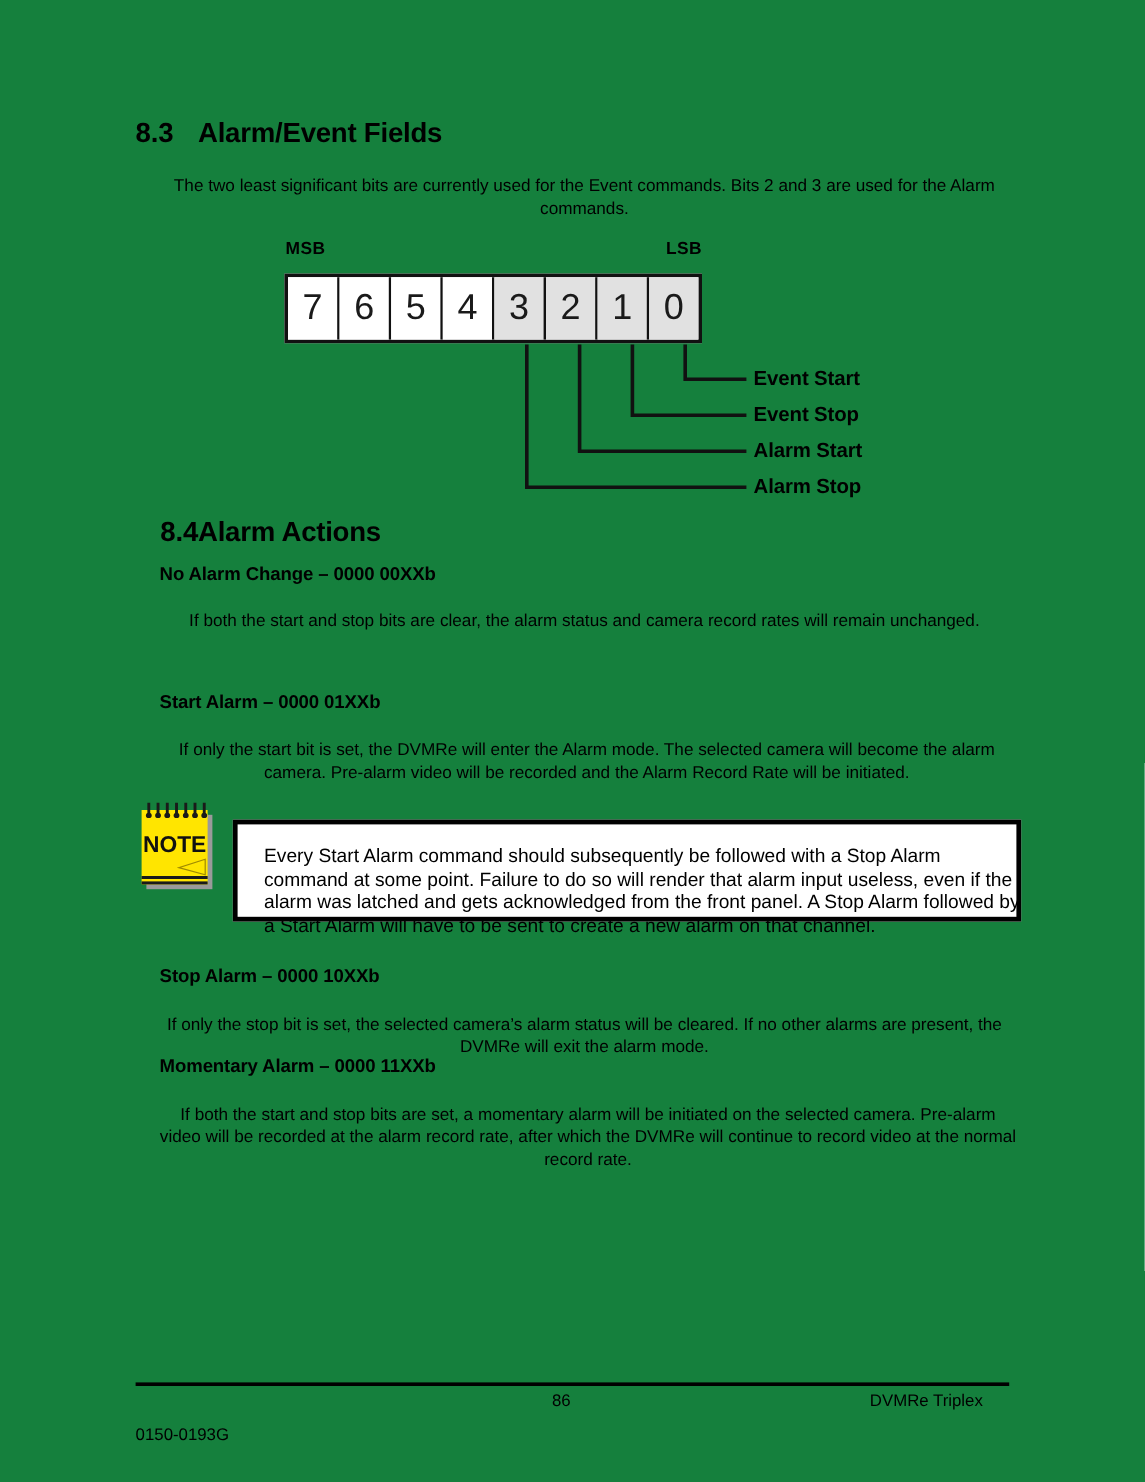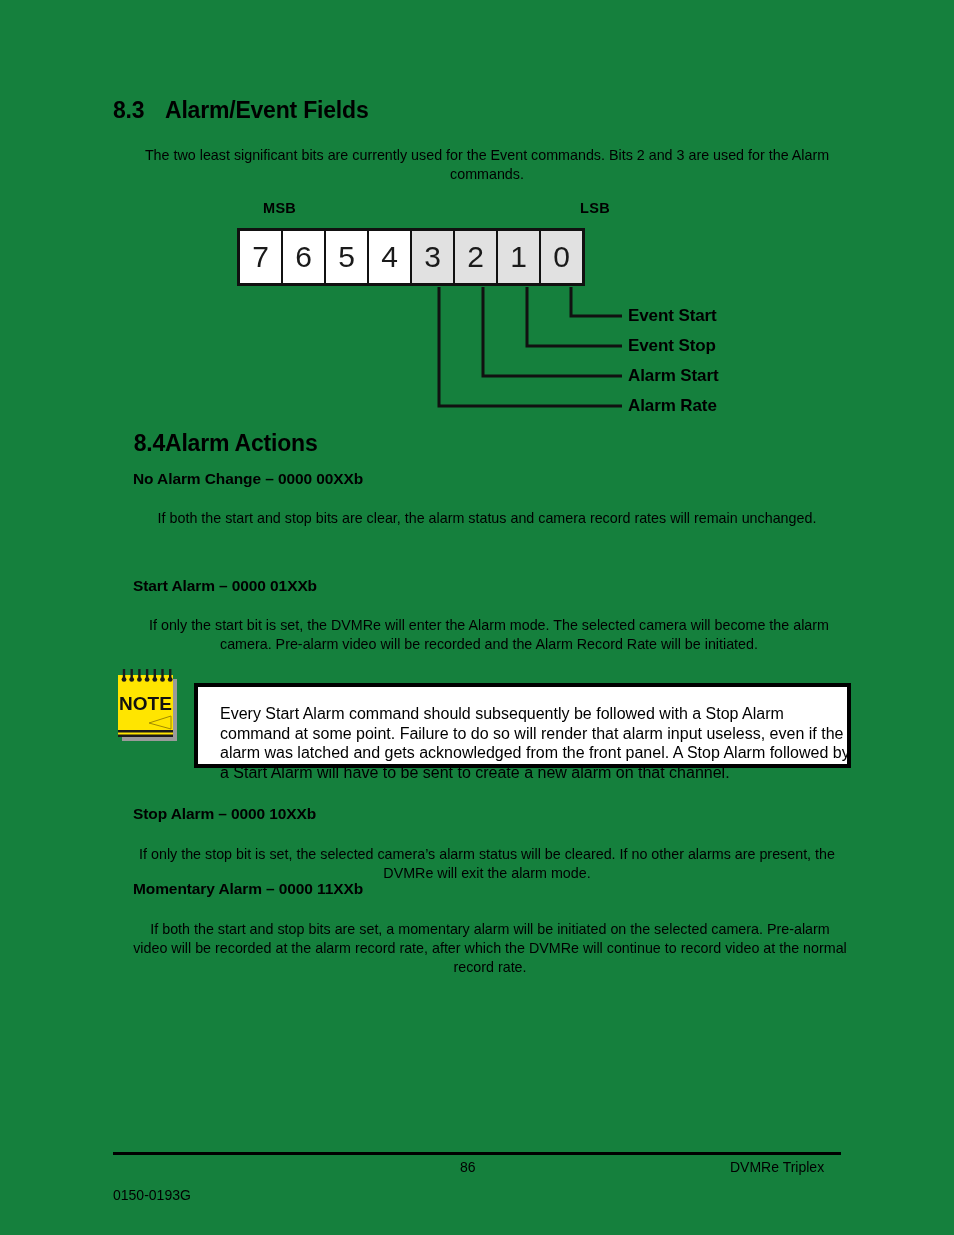--- a/index.html
+++ b/index.html
@@ -80,21 +80,20 @@
     box-sizing: content-box;
   }
   .bitcell:last-child { border-right: none; }
   .bitcell.shaded { background: #e1e1e1; }
 
   .msb-label, .lsb-label {
     position: absolute;
     font-size: 14.5px;
     font-weight: bold;
     letter-spacing: 0.3px;
-    margin-left: 25px;
   }
   .msb-label { left: 238px; top: 200px; }
   .lsb-label { left: 555px; top: 200px; }
 
   .leader-label {
     position: absolute;
     left: 628px;
     font-size: 17px;
     font-weight: bold;
     letter-spacing: -0.1px;
@@ -143,21 +142,21 @@
     height: 3px;
     background: #000000;
   }
   .footer-left, .footer-center, .footer-right {
     position: absolute;
     top: 1159px;
     font-size: 14px;
   }
   .footer-left { left: 113px; margin-top: 28px; }
   .footer-center { left: 460px; }
-  .footer-right { left: 730px; width: 106px; }
+  .footer-right { left: 713px; width: 106px; text-align: right; }
 </style>
 </head>
 <body>
 
 <div class="page">
 
   <div class="h2" style="left:113px; top:97px;">
     <span class="num">8.3</span><span>Alarm/Event Fields</span>
   </div>
 
@@ -184,21 +183,21 @@
     <path d="M527,287 L527,346 L622,346" fill="none" stroke="#111111" stroke-width="3"></path>
 
     <path d="M483,287 L483,376 L622,376" fill="none" stroke="#111111" stroke-width="3"></path>
 
     <path d="M439,287 L439,406 L622,406" fill="none" stroke="#111111" stroke-width="3"></path>
   </svg>
 
   <div class="leader-label" style="top:316px;">Event Start</div>
   <div class="leader-label" style="top:346px;">Event Stop</div>
   <div class="leader-label" style="top:376px;">Alarm Start</div>
-  <div class="leader-label" style="top:406px;">Alarm Rate</div>
+  <div class="leader-label" style="top:406px;">Alarm Stop</div>
 
   <div class="h2" style="left:113px; top:430px;text-align:right;">
     <span class="num">8.4</span><span>Alarm Actions</span>
   </div>
 
   <div class="h3" style="left:133px; top:470px;">No Alarm Change – 0000 00XXb</div>
   <p class="para" style="left:133px; top:495px; width:708px;">If both the start and stop bits are clear, the alarm status and camera record rates will remain unchanged.</p>
 
   <div class="h3" style="left:133px; top:577px;">Start Alarm – 0000 01XXb</div>
   <p class="para" style="left:133px; top:602px; width:712px;">If only the start bit is set, the DVMRe will enter the Alarm mode. The selected camera will become the alarm camera. Pre-alarm video will be recorded and the Alarm Record Rate will be initiated.</p>

